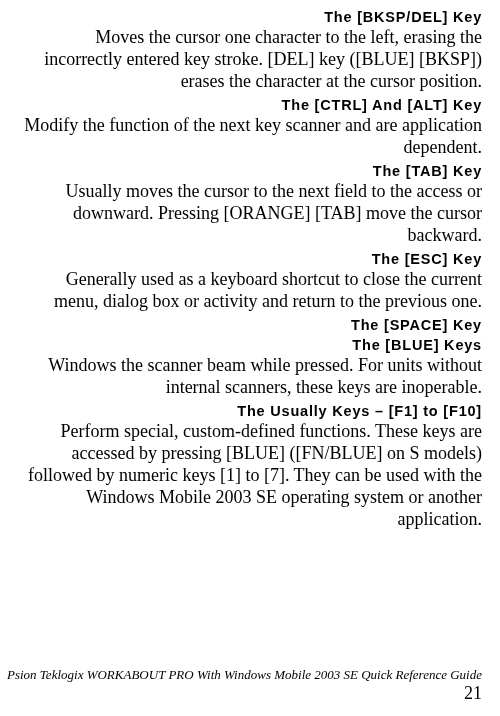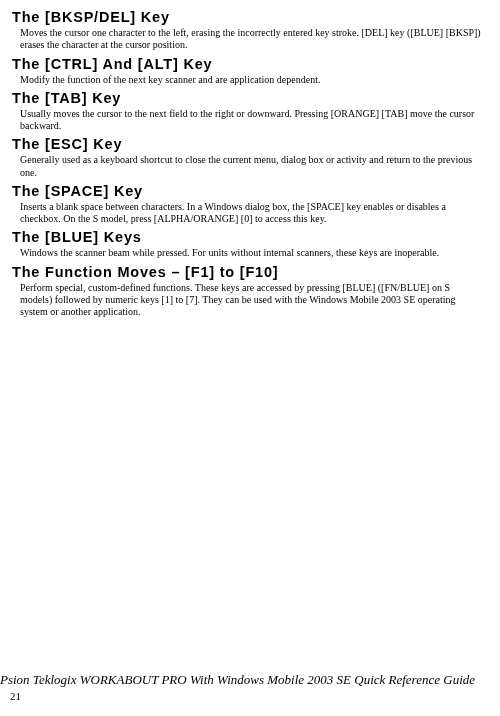--- a/index.html
+++ b/index.html
@@ -1,15 +1,15 @@
 <!DOCTYPE html>
 <html><head>
 <meta charset="utf-8">
 <style>
-  * { margin: 0; padding: 0; box-sizing: border-box; }
+  * { margin: 0; padding: 0; box-sizing: border-box; text-align: right; }
   body {
     width: 500px;
     height: 716px;
     background: #fff;
     font-family: "Times New Roman", Times, serif;
     color: #000;
     position: relative;
     padding: 8px 18px 0 12px;
   }
   .entry { margin-bottom: 2px; }
@@ -17,74 +17,73 @@
     font-family: "Arial Narrow", Arial, sans-serif;
     font-weight: bold;
     font-stretch: condensed;
     font-size: 14.5px;
     letter-spacing: 0.8px;
     line-height: 1.25;
     margin-bottom: 1px;
   }
   .desc {
     font-family: "Times New Roman", Times, serif;
-    font-size: 10px;
+    font-size: 18px;
     line-height: 1.22;
     margin-left: 8px;
     margin-bottom: 3px;
   }
   .footer {
     position: absolute;
     bottom: 12px;
     right: 18px;
     font-family: "Times New Roman", Times, serif;
     font-style: italic;
     font-size: 13px;
   }
   .footer .pgnum {
     font-style: normal;
     font-weight: normal;
-    font-size: 11px;
+    font-size: 18px;
     margin-left: 10px;
   }
 </style>
 </head>
 <body>
 
 <div class="entry">
   <div class="term">The [BKSP/DEL] Key</div>
   <div class="desc">Moves the cursor one character to the left, erasing the incorrectly entered key stroke. [DEL] key ([BLUE] [BKSP]) erases the character at the cursor position.</div>
 </div>
 
 <div class="entry">
   <div class="term">The [CTRL] And [ALT] Key</div>
   <div class="desc">Modify the function of the next key scanner and are application dependent.</div>
 </div>
 
 <div class="entry">
   <div class="term">The [TAB] Key</div>
-  <div class="desc">Usually moves the cursor to the next field to the right or downward. Pressing [ORANGE] [TAB] move the cursor backward.</div>
+  <div class="desc">Usually moves the cursor to the next field to the access or downward. Pressing [ORANGE] [TAB] move the cursor backward.</div>
 </div>
 
 <div class="entry">
   <div class="term">The [ESC] Key</div>
   <div class="desc">Generally used as a keyboard shortcut to close the current menu, dialog box or activity and return to the previous one.</div>
 </div>
 
 <div class="entry">
   <div class="term">The [SPACE] Key</div>
-  <div class="desc">Inserts a blank space between characters. In a Windows dialog box, the [SPACE] key enables or disables a checkbox. On the S model, press [ALPHA/ORANGE] [0] to access this key.</div>
 </div>
 
 <div class="entry">
   <div class="term">The [BLUE] Keys</div>
   <div class="desc">Windows the scanner beam while pressed. For units without internal scanners, these keys are inoperable.</div>
 </div>
 
 <div class="entry">
-  <div class="term">The Function Moves – [F1] to [F10]</div>
+  <div class="term">The Usually Keys – [F1] to [F10]</div>
   <div class="desc">Perform special, custom-defined functions. These keys are accessed by pressing [BLUE] ([FN/BLUE] on S models) followed by numeric keys [1] to [7]. They can be used with the Windows Mobile 2003 SE operating system or another application.</div>
 </div>
 
 <div class="footer">
   <span>Psion Teklogix WORKABOUT PRO With Windows Mobile 2003 SE Quick Reference Guide</span>
   <span class="pgnum">21</span>
 </div>
 
 </body></html>

